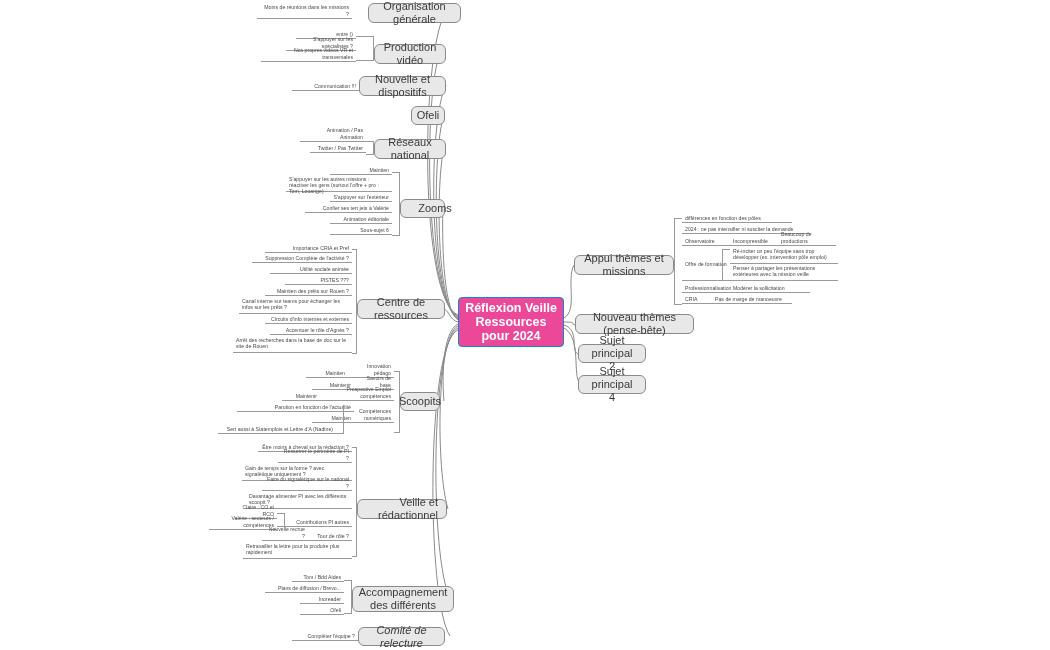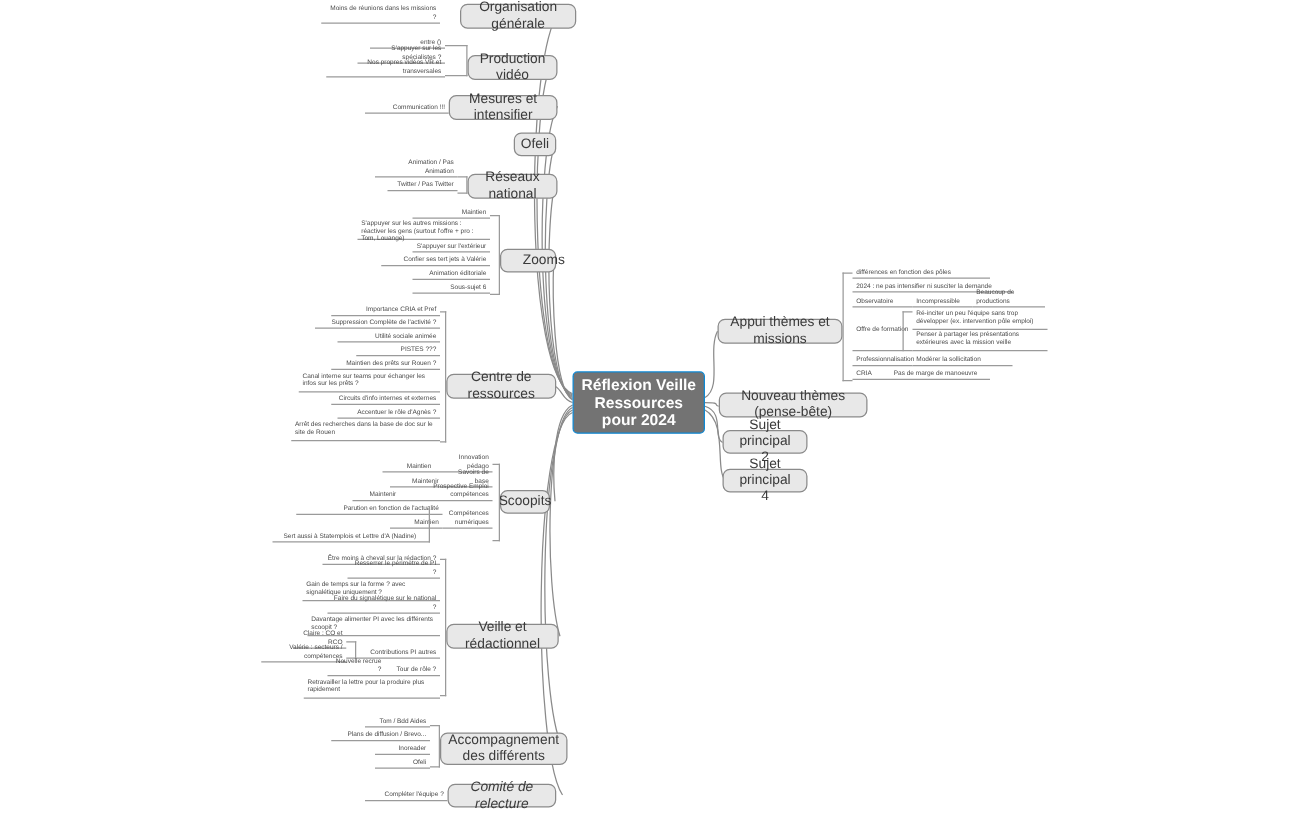--- a/index.html
+++ b/index.html
@@ -8,21 +8,21 @@
     font-family:"Liberation Sans", sans-serif;
     position:relative;
   }
   #canvas{position:absolute;left:0;top:0;width:1050px;height:650px;}
   #links{position:absolute;left:0;top:0;width:1050px;height:650px;pointer-events:none;}
 
   
   .node{position:absolute;box-sizing:border-box;}
 
   .root{
-    background:#737373;color:#ffffff;border:1px solid #0e88d3;border-radius:4px;
+    background:#ec4899;color:#ffffff;border:1px solid #0e88d3;border-radius:4px;
     font-size:12.5px;font-weight:bold;line-height:14px;text-align:center;
     display:flex;align-items:center;justify-content:center;padding:4px 6px;
   }
   .lvl1{
     background:#e8e8e8;border:1px solid #8a8a8a;border-radius:6px;
     color:#3a3a3a;font-size:11px;line-height:13px;text-align:center;
     display:flex;align-items:center;justify-content:center;padding:3px 8px;
   }
   .leaf{
     color:#4a4a4a;font-size:5.2px;line-height:6.4px;
@@ -69,21 +69,21 @@
   <div class="node lvl1" style="left:368px;top:3px;width:93px;height:20px;">Organisation générale</div>
   <div class="hline" style="left:257px;top:18px;width:95px;"></div>
   <div class="node leaf r" style="left:257px;top:4px;width:95px;height:14px;border-bottom:none;">Moins de réunions dans les missions ?</div>
 
   <div class="node lvl1" style="left:374px;top:44px;width:72px;height:20px;">Production vidéo</div>
   <div class="brk" style="left:356px;top:36px;width:18px;height:25px;"></div>
   <div class="node leaf r" style="left:296px;top:31px;width:60px;height:8px;">entre ()</div>
   <div class="node leaf r" style="left:286px;top:42px;width:70px;height:9px;">S'appuyer sur les spécialistes ?</div>
   <div class="node leaf r" style="left:261px;top:53px;width:95px;height:9px;">Nos propres vidéos VR et transversales</div>
 
-  <div class="node lvl1" style="left:359px;top:76px;width:87px;height:20px;">Mesures et intensifier</div>
+  <div class="node lvl1" style="left:359px;top:76px;width:87px;height:20px;">Nouvelle et dispositifs</div>
   <div class="hline" style="left:292px;top:90px;width:67px;"></div>
   <div class="node leaf r" style="left:292px;top:76px;width:67px;height:14px;border-bottom:none;">Communication !!!</div>
 
   <div class="node lvl1" style="left:411px;top:106px;width:34px;height:19px;">Ofeli</div>
 
   <div class="node lvl1" style="left:374px;top:139px;width:72px;height:20px;">Réseaux national</div>
   <div class="brk" style="left:366px;top:141px;width:8px;height:14px;"></div>
   <div class="node leaf r" style="left:300px;top:133px;width:66px;height:9px;">Animation / Pas Animation</div>
   <div class="node leaf r" style="left:310px;top:144px;width:56px;height:9px;">Twitter / Pas Twitter</div>
 
@@ -121,21 +121,21 @@
   <div class="node leaf r" style="left:320px;top:392px;width:74px;height:9px;">Prospective Emploi compétences</div>
 
   <div class="node leaf r" style="left:237px;top:403px;width:117px;height:9px;">Parution en fonction de l'actualité</div>
 
   <div class="node leaf r" style="left:312px;top:414px;width:42px;height:9px;">Maintien</div>
   <div class="node leaf r" style="left:354px;top:414px;width:40px;height:9px;">Compétences numériques</div>
 
   <div class="node leaf r" style="left:218px;top:425px;width:118px;height:9px;">Sert aussi à Statemplois et Lettre d'A (Nadine)</div>
   <div class="brk" style="left:336px;top:405px;width:8px;height:29px;border-top:none;"></div>
 
-  <div class="node lvl1" style="left:357px;top:499px;width:90px;height:20px;">Veille et rédactionnel</div>
+  <div class="node lvl1" style="left:357px;top:499px;width:90px;height:20px;text-align:right;">Veille et rédactionnel</div>
   <div class="brk" style="left:352px;top:447px;width:5px;height:110px;"></div>
 
   <div class="node leaf r" style="left:258px;top:443px;width:94px;height:9px;">Être moins à cheval sur la rédaction ?</div>
   <div class="node leaf r" style="left:278px;top:454px;width:74px;height:9px;">Resserrer le périmètre de PI ?</div>
   <div class="node leaf r two" style="left:242px;top:465px;width:110px;height:16px;text-align:left;justify-content:flex-start;">Gain de temps sur la forme ? avec signalétique uniquement ?</div>
   <div class="node leaf r" style="left:262px;top:482px;width:90px;height:9px;">Faire du signalétique sur le national ?</div>
   <div class="node leaf r two" style="left:246px;top:493px;width:106px;height:16px;text-align:left;justify-content:flex-start;">Davantage alimenter PI avec les différents scoopit ?</div>
 
   <div class="node leaf r" style="left:285px;top:518px;width:67px;height:9px;">Contributions PI autres</div>
   <div class="brk" style="left:277px;top:513px;width:8px;height:14px;"></div>

